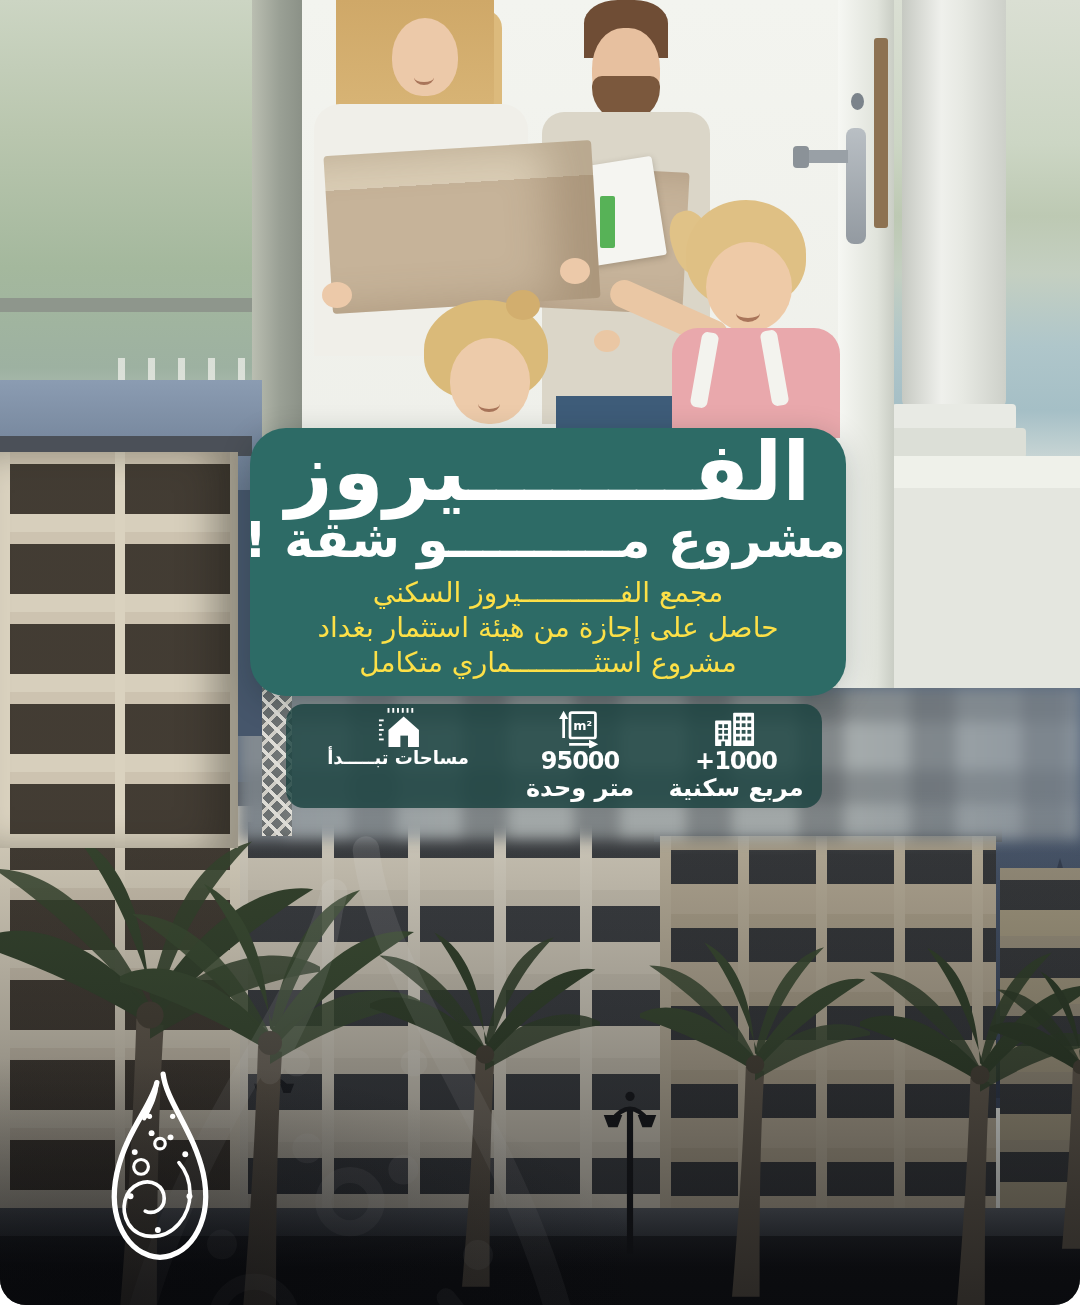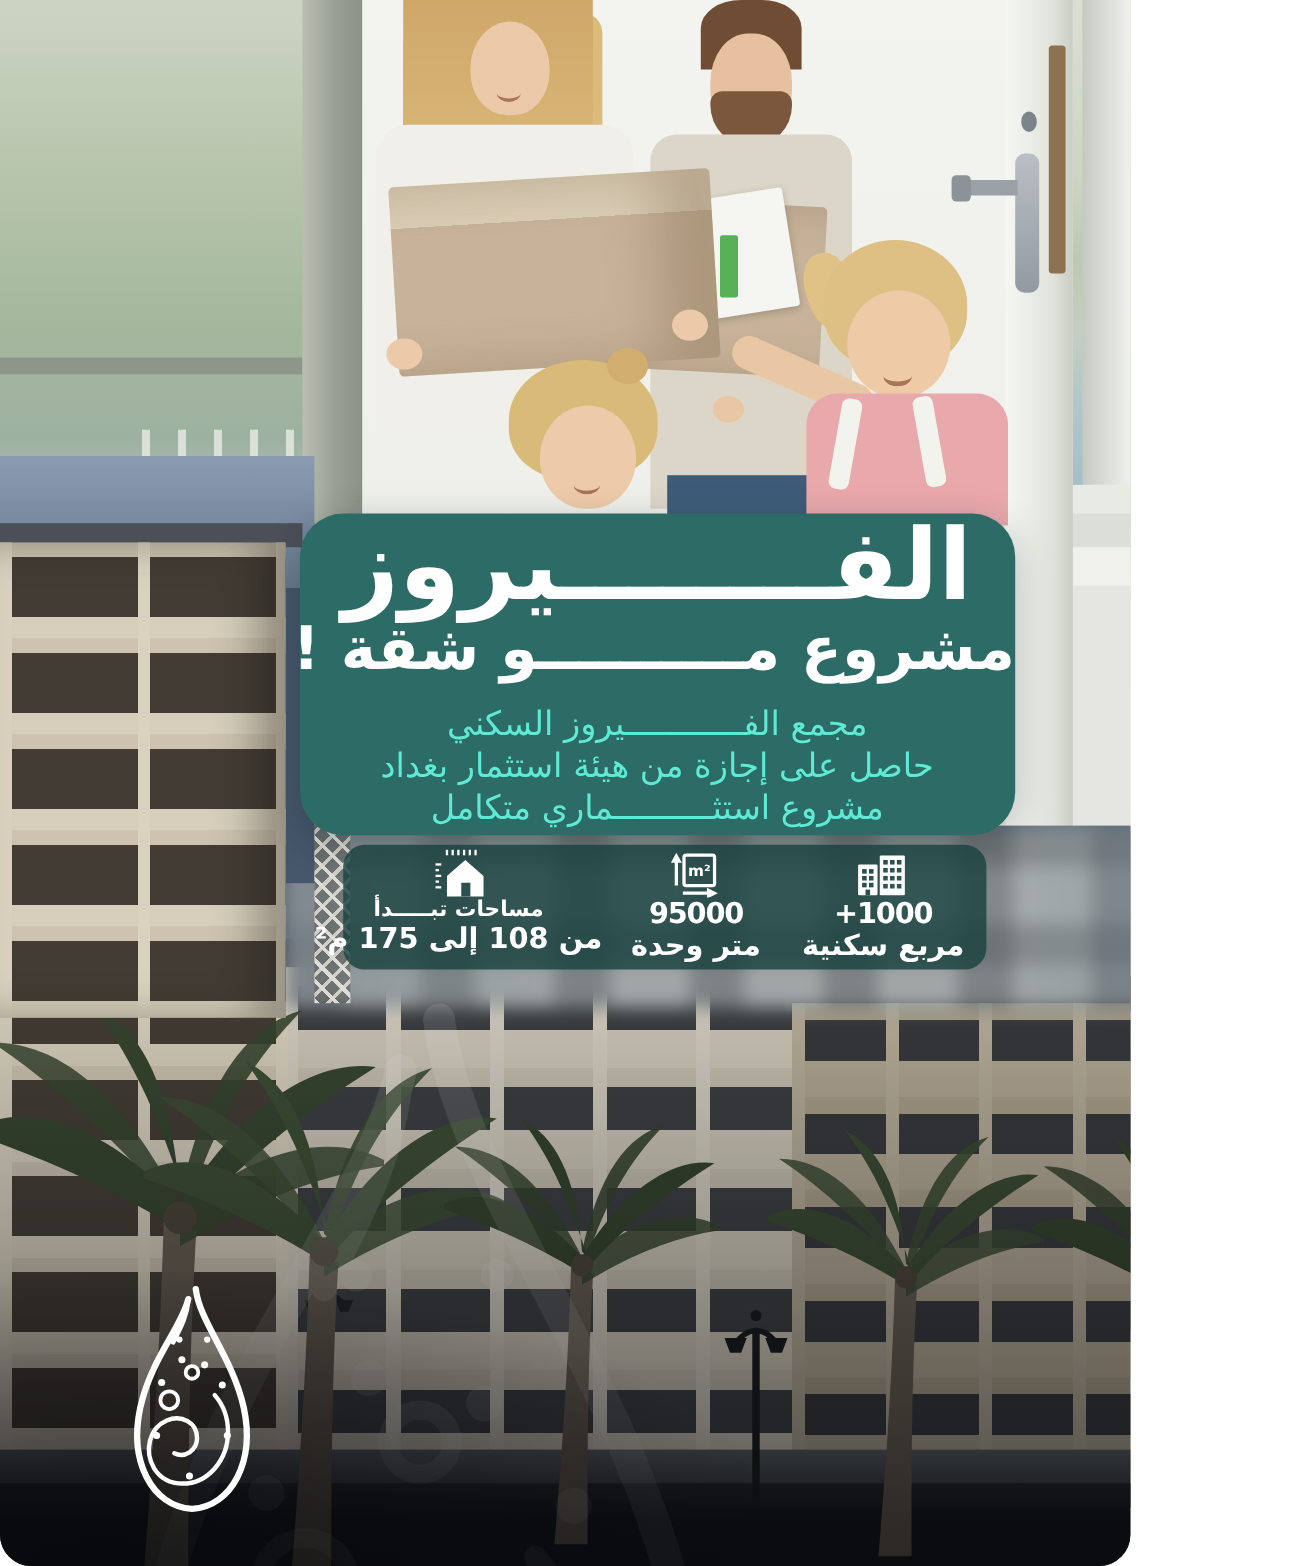--- a/index.html
+++ b/index.html
@@ -1,17 +1,17 @@
 <!DOCTYPE html>
 <html lang="ar"><head>
 <meta charset="utf-8">
 <style>
   html,body{margin:0;padding:0;background:#ffffff;}
   body{width:1080px;height:1305px;font-family:"DejaVu Sans",sans-serif;}
-  .poster{position:relative;width:942px;height:1305px;overflow:hidden;background:#eef0ea;border-radius:0 0 26px 26px;}
+  .poster{position:relative;width:1080px;height:1305px;overflow:hidden;background:#eef0ea;border-radius:0 0 26px 26px;}
   .abs{position:absolute;}
 
   
   .photo{left:0;top:0;width:1080px;height:835px;background:#f0f1ec;z-index:1;}
   .win-left{left:0;top:0;width:302px;height:835px;
     background:linear-gradient(180deg,#ccd5c3 0%,#b9c6ae 16%,#a4b89d 32%,#9db1a1 44%,#bdc9c0 52%,#92a6ad 60%,#a6bdc1 68%,#dde3dd 78%,#edefe9 100%);}
   .rail-1{left:0;top:298px;width:252px;height:14px;background:#8e968c;}
   .rail-posts{left:118px;top:358px;width:134px;height:72px;opacity:.8;
     background:repeating-linear-gradient(90deg,#e9ebe5 0 7px,rgba(0,0,0,0) 7px 30px);}
   .frame-v{left:252px;top:0;width:50px;height:835px;background:linear-gradient(90deg,#babeb1,#9aa095 55%,#8b9187);}
@@ -113,21 +113,21 @@
     background:
       radial-gradient(120% 90% at 8% 100%,rgba(6,7,10,.55) 0%,rgba(0,0,0,0) 45%),
       linear-gradient(180deg,rgba(12,14,18,0) 16%,rgba(12,14,18,.28) 56%,rgba(6,7,10,.62) 100%);}
   .watermark{left:30px;top:140px;width:640px;height:1014px;opacity:.11;}
 
   
   .card{left:250px;top:428px;width:596px;height:268px;background:#2d6b66;border-radius:36px;z-index:10;
     box-shadow:0 8px 30px rgba(10,30,28,.25);text-align:center;direction:rtl;color:#fff;overflow:hidden;}
   .card-title{margin-top:2px;font-size:82px;line-height:1.02;font-weight:700;white-space:nowrap;}
   .card-sub{font-size:50px;line-height:1.06;font-weight:700;white-space:nowrap;}
-  .card-lines{margin-top:18px;font-size:28px;line-height:1.26;font-weight:400;color:#5eead4;}
+  .card-lines{margin-top:8px;font-size:28px;line-height:1.26;font-weight:400;color:#fde047;}
   .card-lines p{margin:0;white-space:nowrap;}
 
   
   .band{left:286px;top:704px;width:536px;height:104px;background:rgba(26,66,64,.82);border-radius:18px;z-index:10;
     direction:rtl;display:flex;align-items:stretch;padding:6px 8px;box-sizing:border-box;color:#fff;}
   .stat{display:flex;flex-direction:column;align-items:center;justify-content:flex-start;gap:1px;}
   .stat-units{flex:0 0 30%;}
   .stat-area{flex:0 0 30%;}
   .stat-sizes{flex:0 0 40%;}
   .stat-icon{height:38px;display:flex;align-items:flex-end;justify-content:center;}
@@ -350,21 +350,20 @@
             <rect x="37" y="0" width="2" height="5" fill="#fff"></rect>
           <rect x="3" y="12" width="5" height="2" fill="#fff"></rect>
             <rect x="3" y="17" width="3" height="2" fill="#fff"></rect>
           <rect x="3" y="22" width="5" height="2" fill="#fff"></rect>
             <rect x="3" y="27" width="3" height="2" fill="#fff"></rect>
           <rect x="3" y="32" width="5" height="2" fill="#fff"></rect>
           <rect width="46" height="42" fill="#fff" mask="url(#mH)"></rect>
         </svg>
       </div>
       <div class="stat-value ar">مساحات تبـــــدأ</div>
-      <div class="stat-label">من 108 إلى 175 م²</div>
     </div>
   </div>
 
   <svg class="abs logo" viewBox="0 0 120 190">
     <use href="#drop" width="120" height="190"></use>
   </svg>
 
 </div>
 
 </body></html>

